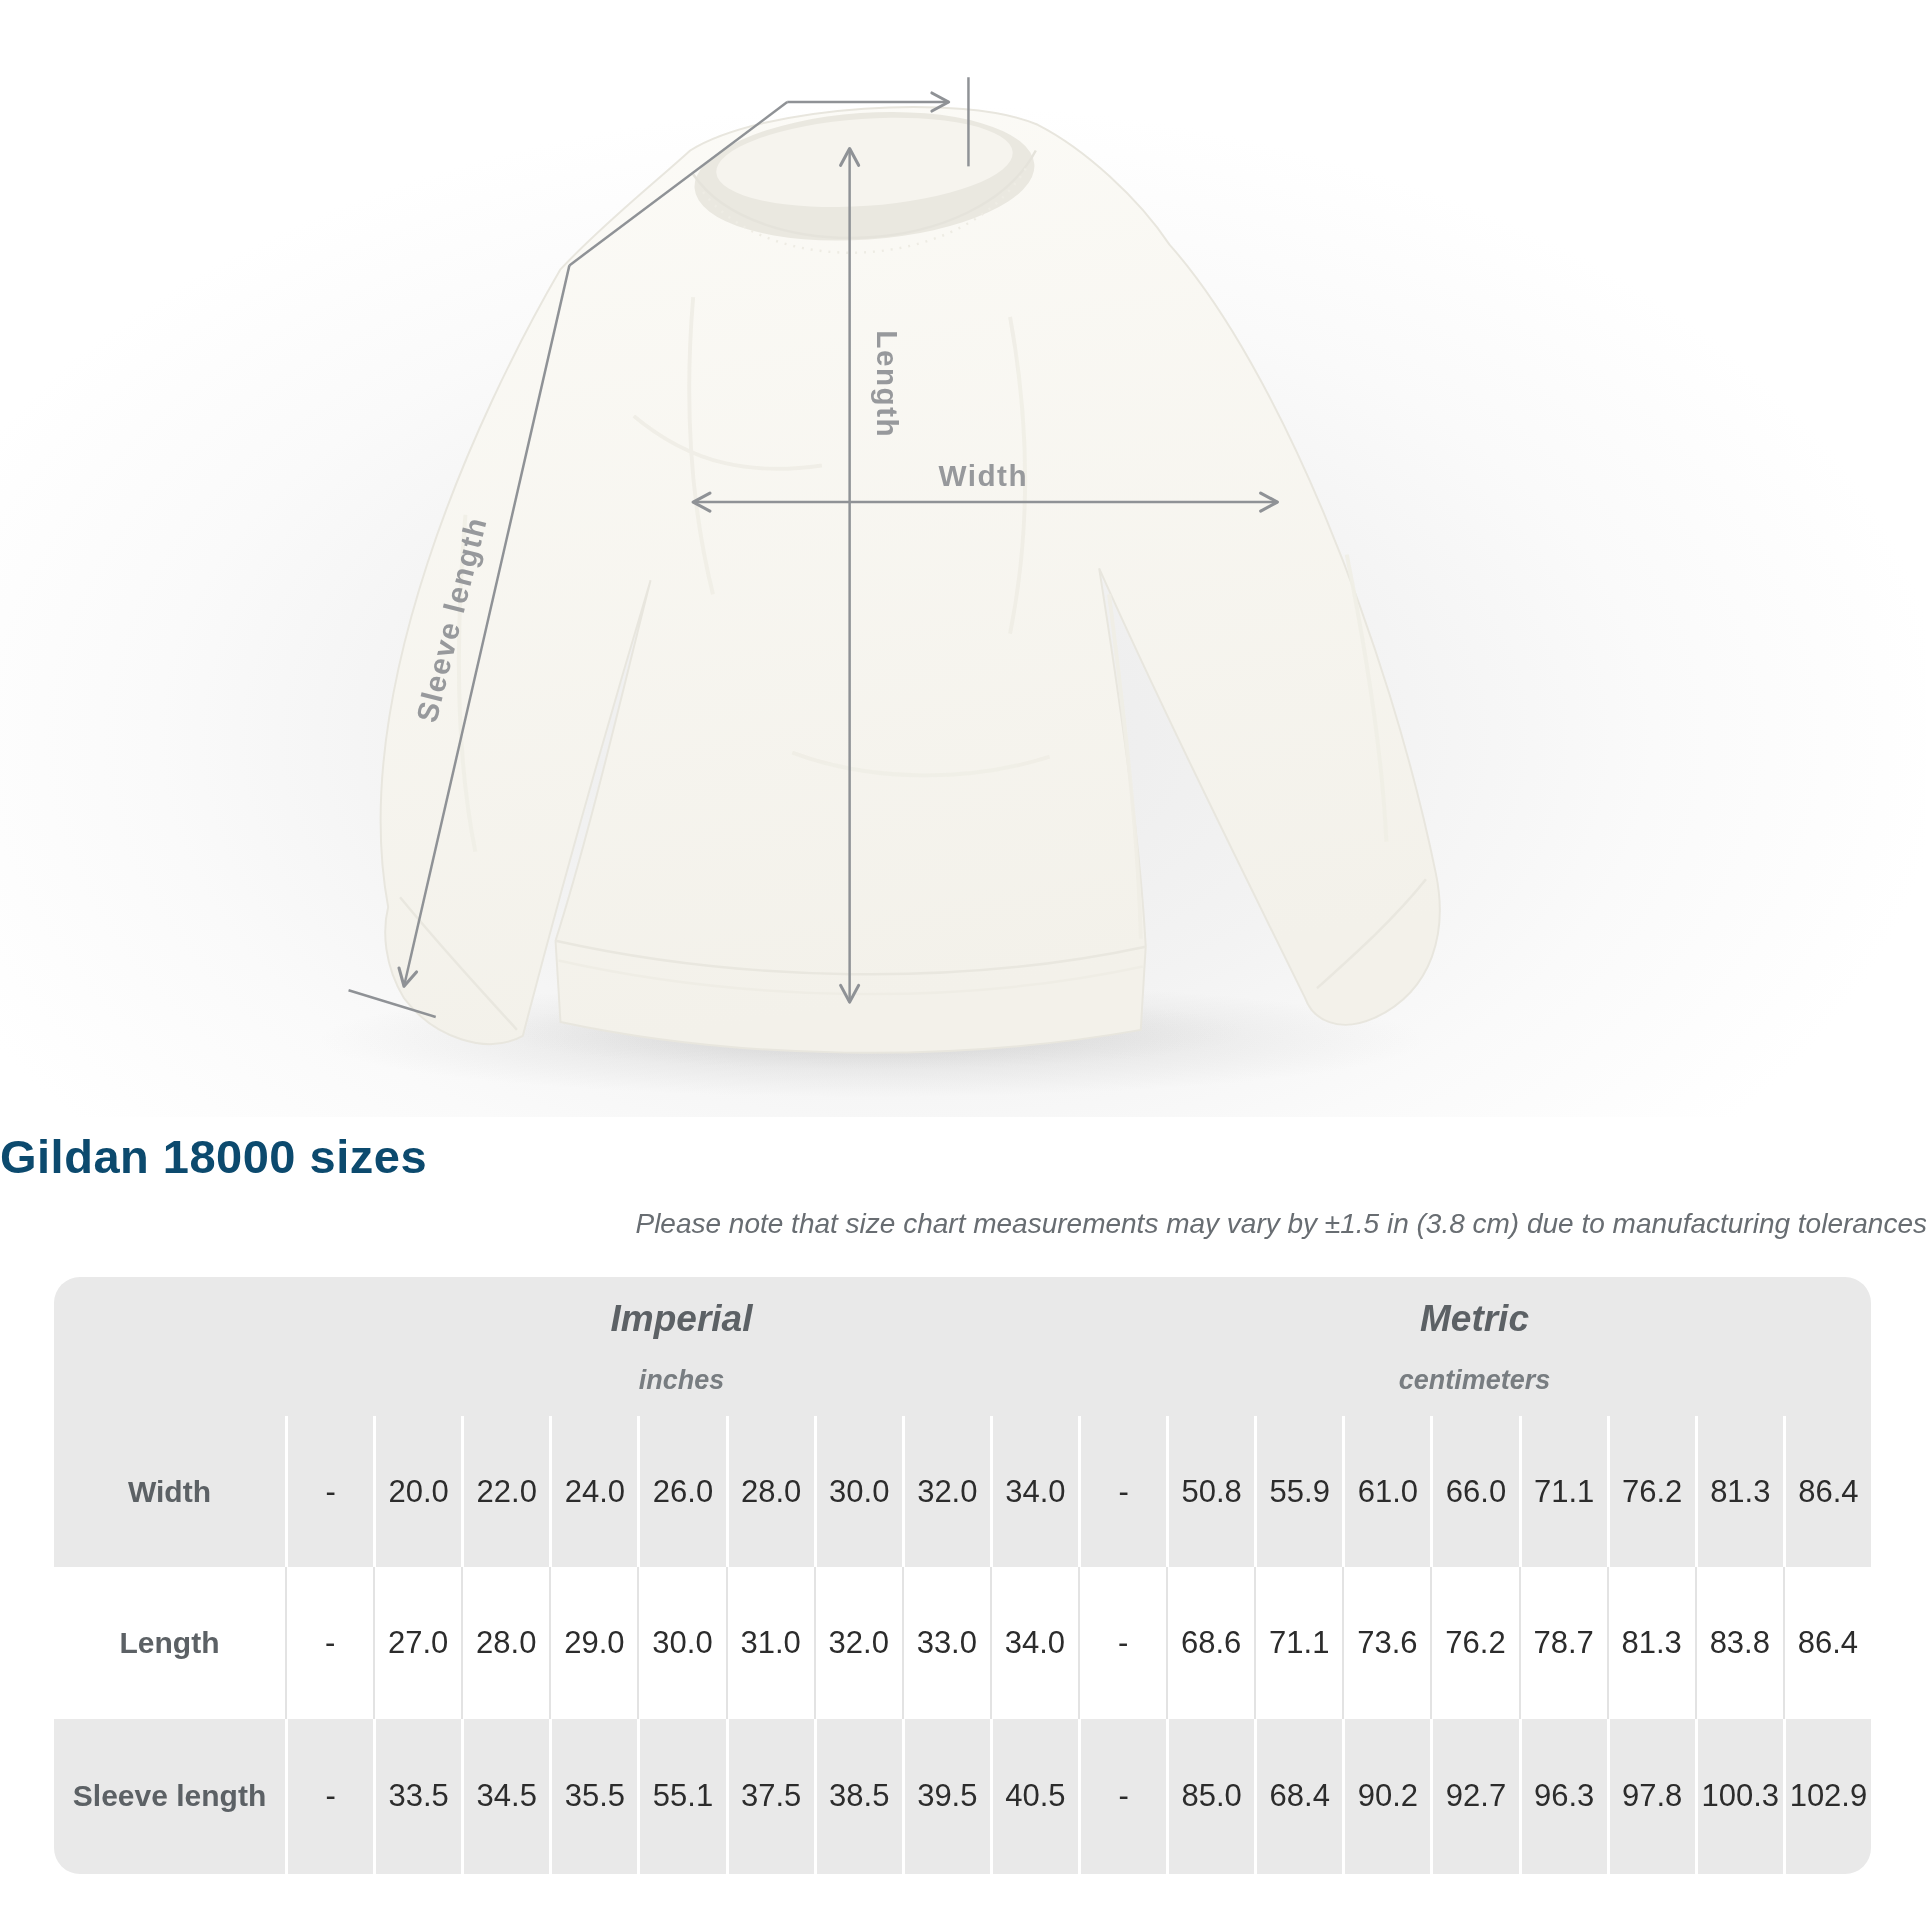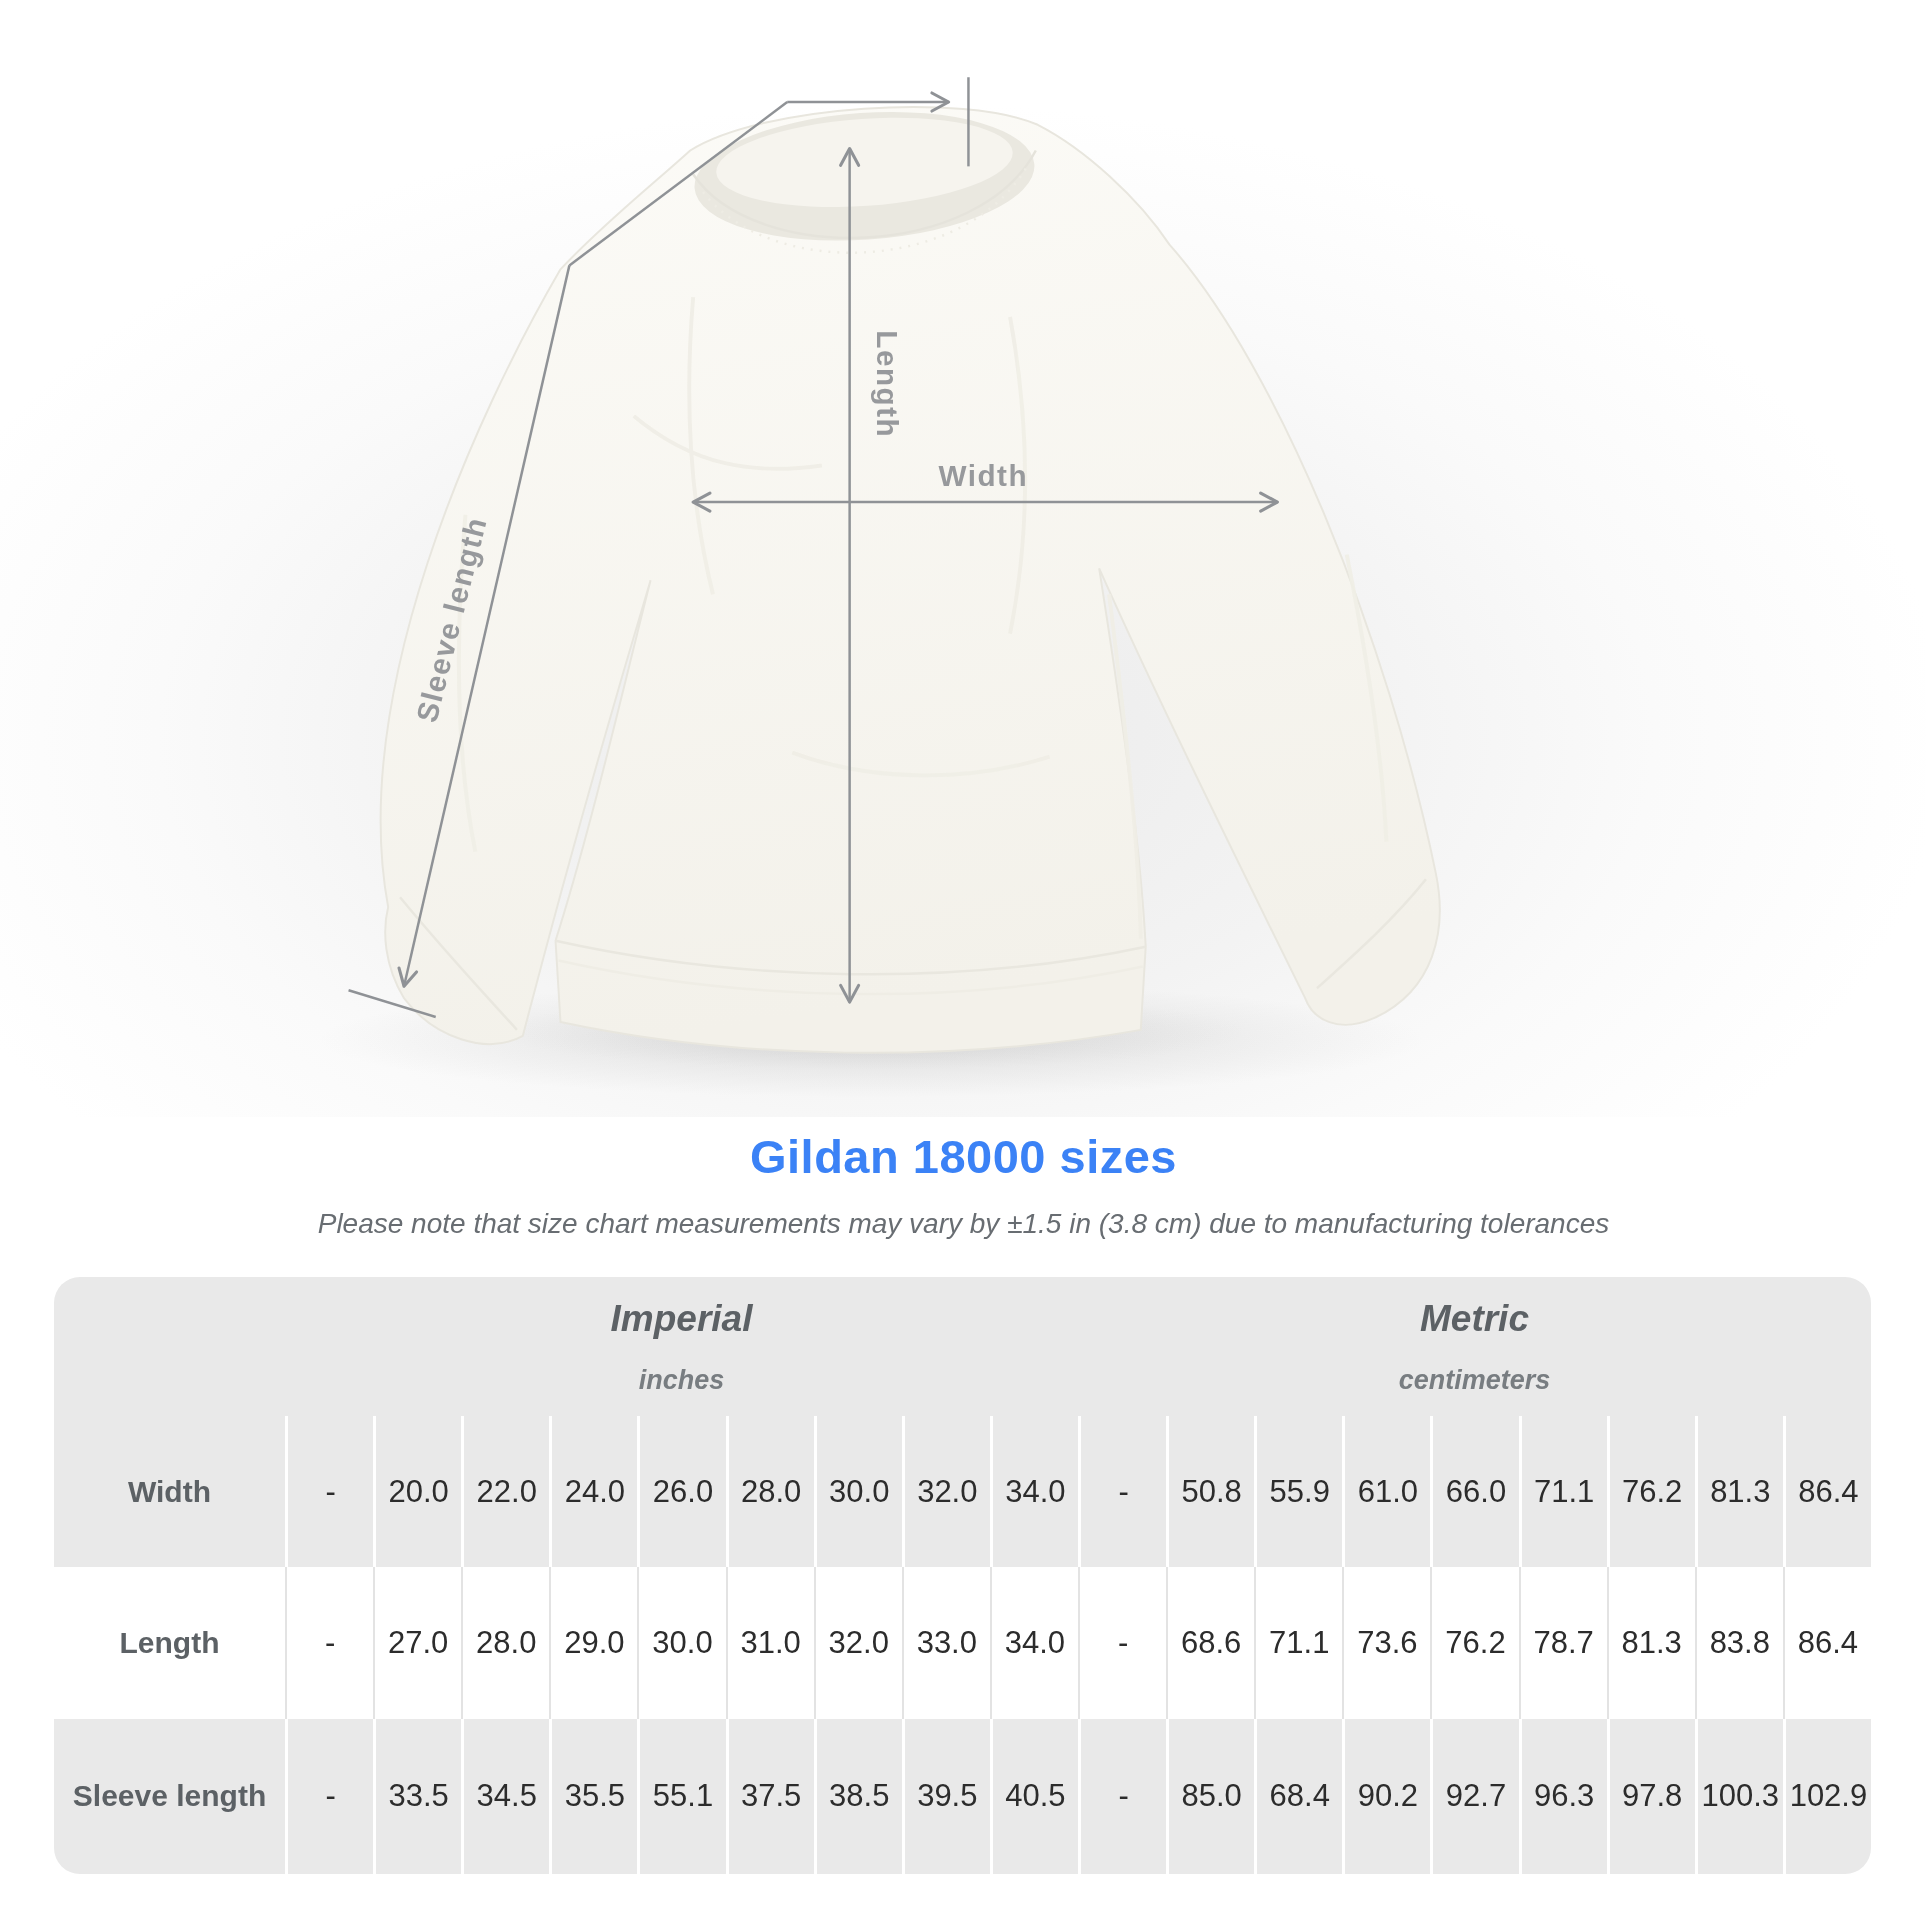--- a/index.html
+++ b/index.html
@@ -8,23 +8,23 @@
   
   .photo{
     position:absolute;left:0;top:0;width:1927px;height:1117px;
     background:
       radial-gradient(ellipse 1040px 634px at 47% 66%, #ebebeb 0%, #f3f3f3 45%, #fafafa 72%, #ffffff 100%);
   }
   .photo svg{display:block;width:100%;height:100%;}
   .mlabel{font-family:"Liberation Sans",sans-serif;font-size:30px;font-weight:bold;fill:#97999c;letter-spacing:1.5px;}
 
   
-  .title{position:absolute;left:0;right:0;top:1129px;text-align:center;
-         font-size:47px;font-weight:bold;color:#3b82f6;letter-spacing:0.5px;}
-  .note{position:absolute;left:0;right:0;top:1208px;text-align:center;
+  .title{position:absolute;left:0;right:0;top:1129px;
+         font-size:47px;font-weight:bold;color:#0c4a6e;letter-spacing:0.5px;}
+  .note{position:absolute;left:0;right:0;top:1208px;text-align:right;
         font-size:28px;font-style:italic;color:#686d72;}
 
   
   .table-wrap{position:absolute;left:54px;top:1277px;width:1817px;height:597px;
               border-radius:26px;overflow:hidden;}
   table{width:100%;height:100%;border-collapse:separate;border-spacing:0;table-layout:fixed;}
   col.c-label{width:231px;}
   th,td{padding:0;text-align:center;vertical-align:middle;}
 
   tr.band-row{height:139px;}

